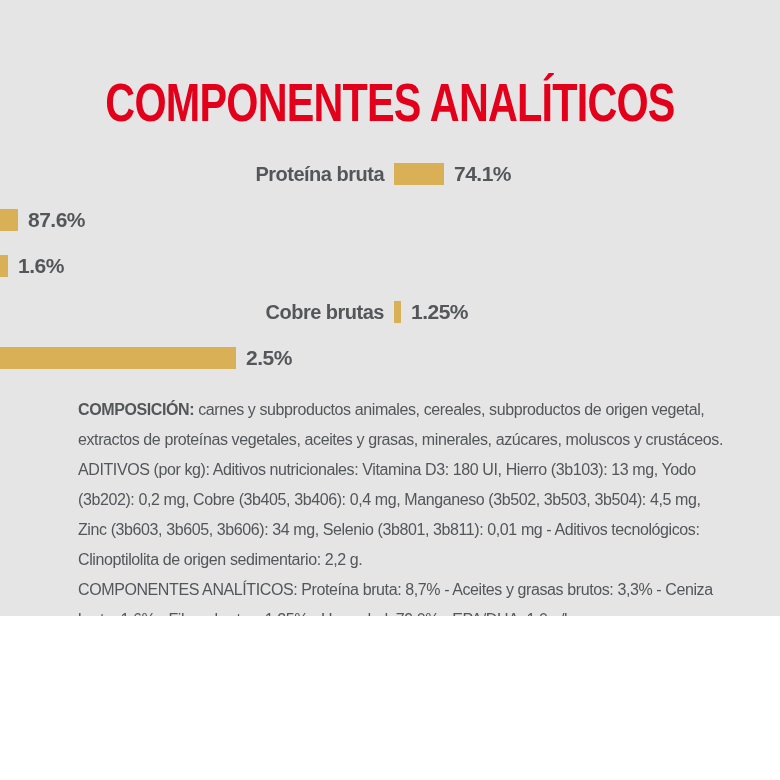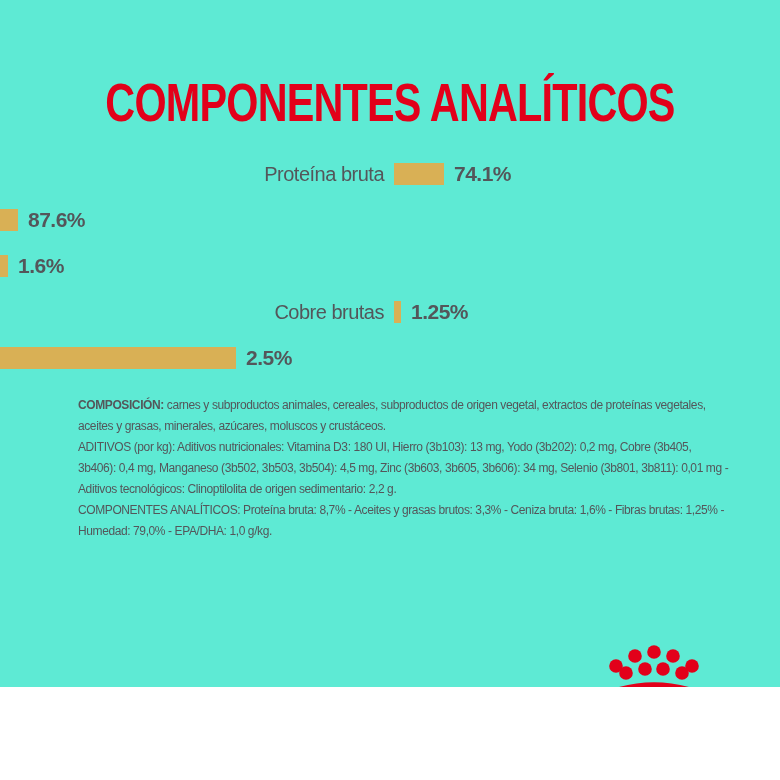--- a/index.html
+++ b/index.html
@@ -4,22 +4,22 @@
 <style>
   :root{
     --red:#e2001a;
     --gold:#d9b055;
     --gray:#54565a;
   }
   html,body{margin:0;padding:0;background:#ffffff;}
   body{font-family:"Liberation Sans","DejaVu Sans",sans-serif;}
   .page{
     position:relative;
-    width:780px;height:687px;
-    background:#5eead4;
+    width:780px;height:616px;
+    background:#e5e5e5;
     overflow:hidden;
   }
   .title{
     position:absolute;
     top:76px;left:0;width:780px;
     text-align:center;
     font-size:53px;
     font-weight:700;
     color:var(--red);
     letter-spacing:-1px;
@@ -37,42 +37,42 @@
     align-items:center;
     height:22px;
     margin-bottom:24px;
   }
   .chart-label{
     width:384px;
     flex:none;
     text-align:right;
     padding-right:10px;
     font-size:20px;
-    font-weight:400;
+    font-weight:700;
     color:var(--gray);
     letter-spacing:-0.5px;
     white-space:nowrap;
   }
   .chart-bar{
     height:22px;
     flex:none;
     background:var(--gold);
   }
   .chart-value{
     margin-left:10px;
     font-size:21px;
     font-weight:700;
     color:var(--gray);
     letter-spacing:-0.5px;
   }
   .info{
     position:absolute;
     top:395px;left:78px;width:652px;
-    font-size:12px;
-    line-height:21px;
+    font-size:16px;
+    line-height:30px;
     color:var(--gray);
     letter-spacing:-0.4px;
   }
   .info p{margin:0;}
   .info .b{font-weight:700;}
   .logo{
     position:absolute;
     left:608px;top:645px;
     width:106px;height:60px;
     color:var(--red);

